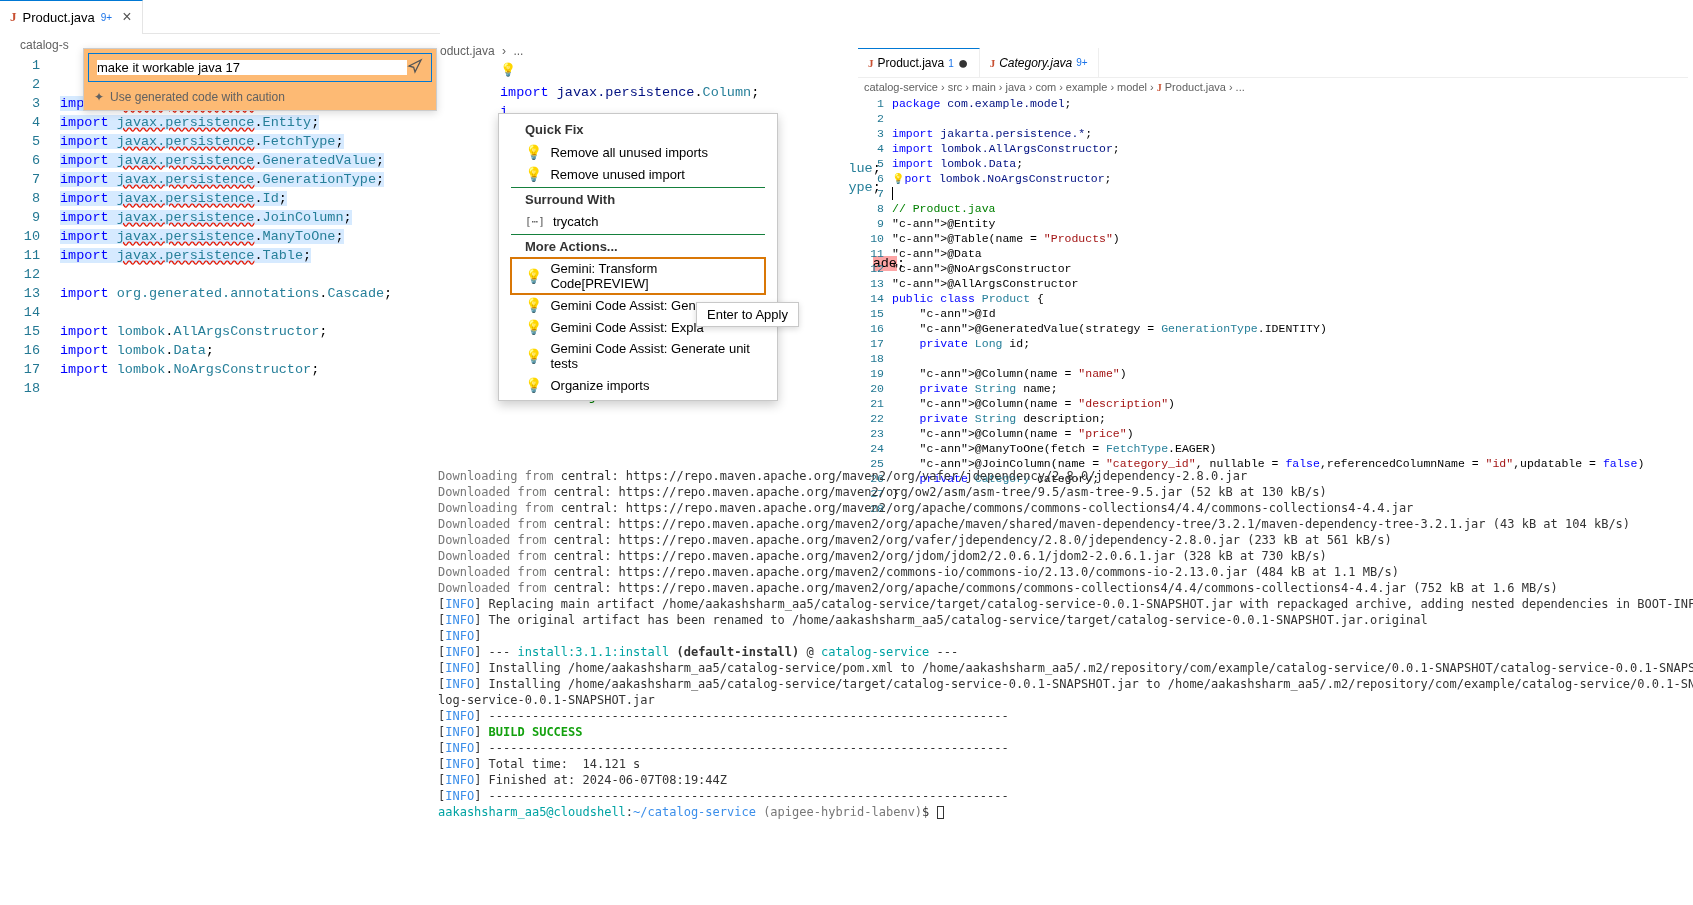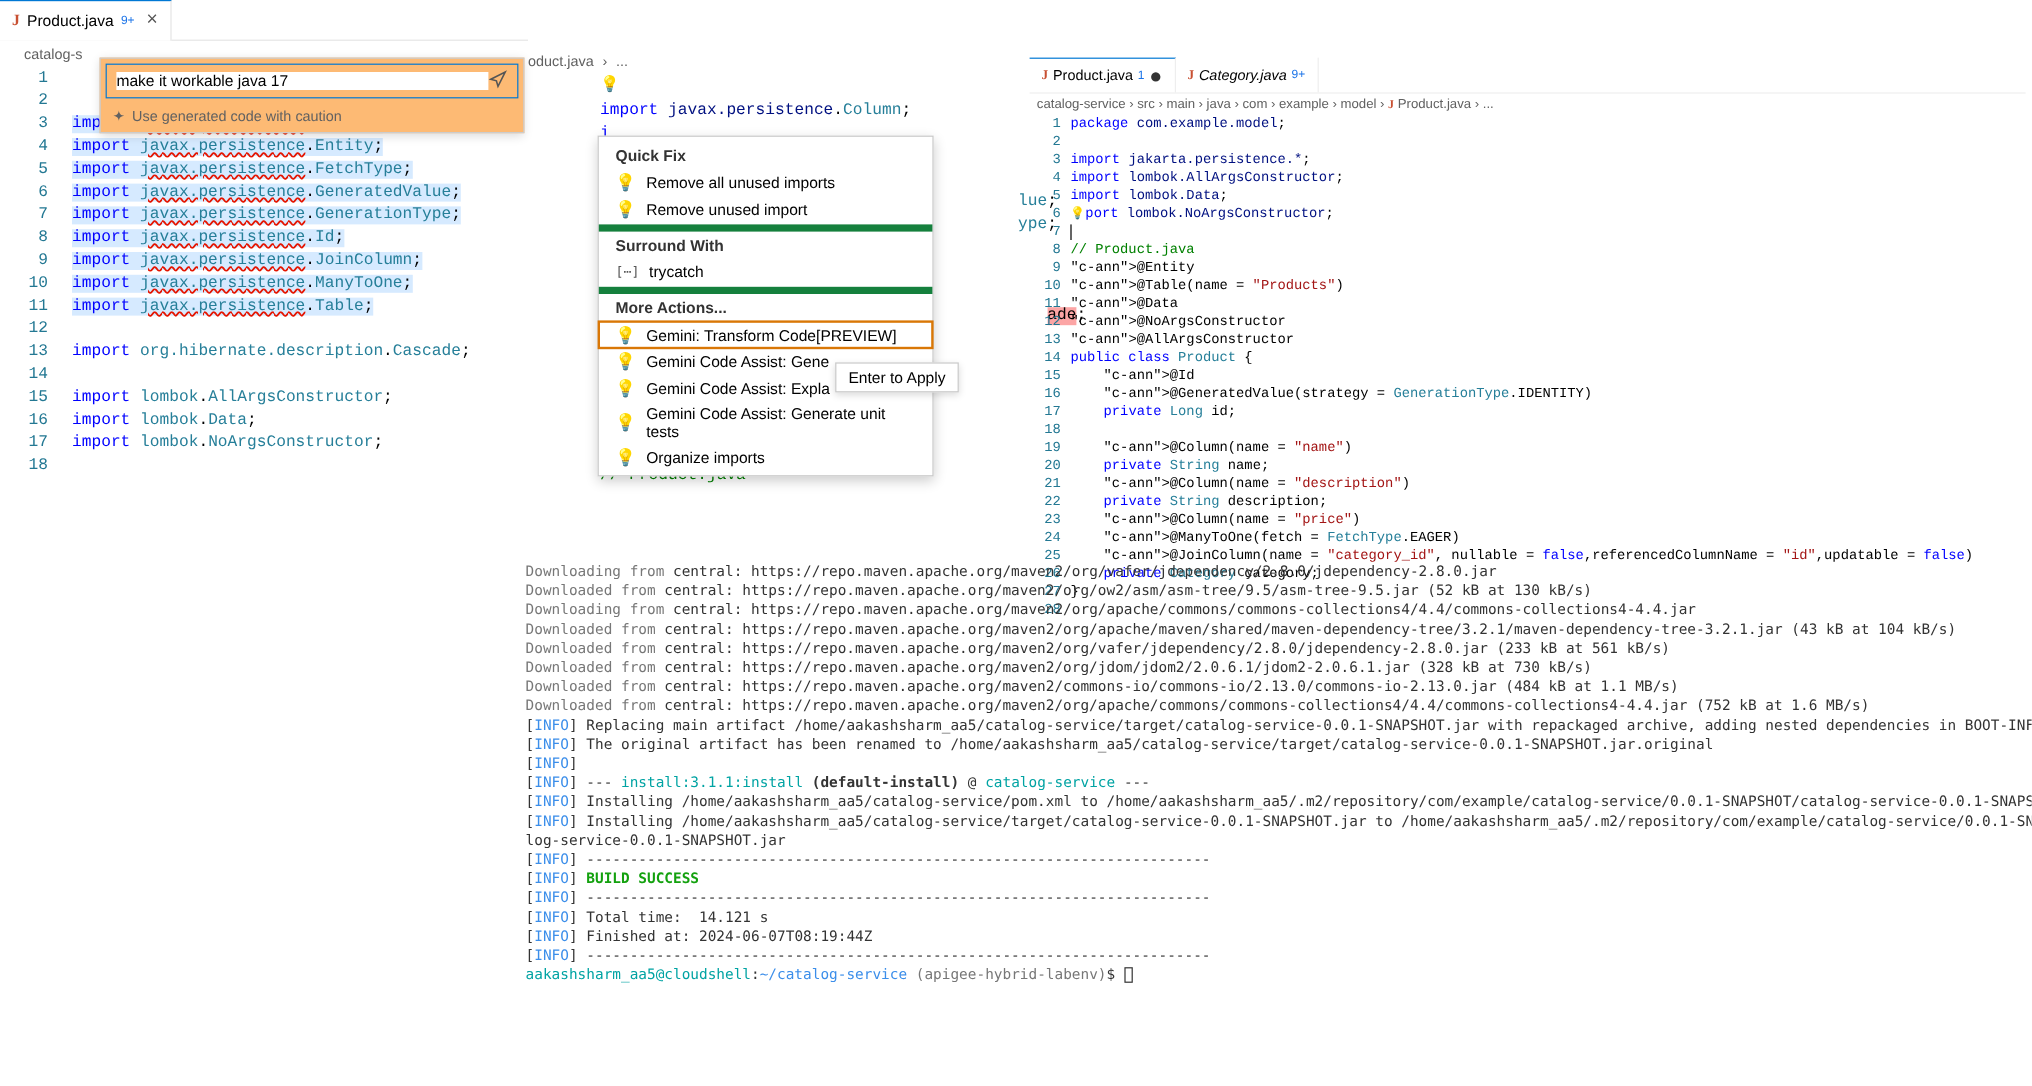--- a/index.html
+++ b/index.html
@@ -40,27 +40,27 @@
 .breadcrumb-b .sep { padding: 0 4px; }
 .editor-b { position: relative; }
 .editor-b .cl { height: 19px; line-height: 19px; white-space: pre; font-size: 13.5px; padding-left: 60px; }
 .bulb-small { position: absolute; left: 60px; top: 0; color: #fdd835; }
 .kw2 { color: #0000ff; }
 .pkg2 { color: #001080; }
 .cls2 { color: #267f99; }
 .cmt { color: #008000; }
 .red-sel { background: #fca5a5; }
 
-.ctx-menu { position: absolute; left: 498px; top: 113px; width: 280px; background: #fff; border: 1px solid #c8c8c8; box-shadow: 0 4px 10px rgba(0,0,0,.2); z-index: 10; padding: 4px 0; }
+.ctx-menu { position: absolute; left: 498px; top: 113px; width: 280px; background: #fff; border: 1px solid #c8c8c8; box-shadow: 0 4px 10px rgba(0,0,0,.2); z-index: 10; padding: 4px 12px; }
 .ctx-menu .hdr { padding: 4px 14px; font-weight: 600; color: #333; }
 .ctx-menu .item { display: flex; align-items: center; gap: 8px; padding: 3px 14px; cursor: pointer; }
 .bulb { color: #fdd835; font-size: 14px; }
 .trycatch-ic { font-family: monospace; font-size: 11px; color: #555; }
 .ctx-menu .boxed { outline: 2px solid #d97706; outline-offset: -1px; }
-.ctx-menu .sep-top { border-top: 6px solid #15803d; margin-top: 2px; padding-top: 4px; }
+.ctx-menu .sep-top { border-top: 1px solid #15803d; margin-top: 2px; padding-top: 4px; }
 .enter-hint { position: absolute; left: 696px; top: 302px; background: #fff; border: 1px solid #c8c8c8; box-shadow: 0 2px 6px rgba(0,0,0,.15); padding: 4px 10px; font-size: 13px; z-index: 11; }
 
 
 .panel-c { position: absolute; left: 858px; top: 48px; width: 830px; }
 .tab-bar-c { display: flex; height: 30px; border-bottom: 1px solid #eee; }
 .tab-c { display: flex; align-items: center; gap: 4px; padding: 0 10px; font-size: 12px; border-right: 1px solid #eee; }
 .tab-c.active { border-top: 1px solid #0078d4; }
 .dirty-dot { font-size: 18px; line-height: 8px; color: #333; }
 .breadcrumb-c { font-size: 11px; color: #616161; padding: 3px 6px; }
 .breadcrumb-c .sep { padding: 0 3px; }
@@ -127,21 +127,21 @@
         <div class="cl"><span class="hilite"><span class="kw-import">import</span> <span class="squiggle pkg">javax.persistence</span>.<span class="cls">Column</span>;</span></div>
         <div class="cl"><span class="hilite"><span class="kw-import">import</span> <span class="squiggle pkg">javax.persistence</span>.<span class="cls">Entity</span>;</span></div>
         <div class="cl"><span class="hilite"><span class="kw-import">import</span> <span class="squiggle pkg">javax.persistence</span>.<span class="cls">FetchType</span>;</span></div>
         <div class="cl"><span class="hilite"><span class="kw-import">import</span> <span class="squiggle pkg">javax.persistence</span>.<span class="cls">GeneratedValue</span>;</span></div>
         <div class="cl"><span class="hilite"><span class="kw-import">import</span> <span class="squiggle pkg">javax.persistence</span>.<span class="cls">GenerationType</span>;</span></div>
         <div class="cl"><span class="hilite"><span class="kw-import">import</span> <span class="squiggle pkg">javax.persistence</span>.<span class="cls">Id</span>;</span></div>
         <div class="cl"><span class="hilite"><span class="kw-import">import</span> <span class="squiggle pkg">javax.persistence</span>.<span class="cls">JoinColumn</span>;</span></div>
         <div class="cl"><span class="hilite"><span class="kw-import">import</span> <span class="squiggle pkg">javax.persistence</span>.<span class="cls">ManyToOne</span>;</span></div>
         <div class="cl"><span class="hilite"><span class="kw-import">import</span> <span class="squiggle pkg">javax.persistence</span>.<span class="cls">Table</span>;</span></div>
         <div class="cl"></div>
-        <div class="cl"><span class="kw-import">import</span> <span class="pkg">org.hibernate.description</span>.<span class="cls">Cascade</span>;</div>
+        <div class="cl"><span class="kw-import">import</span> <span class="pkg">org.generated.annotations</span>.<span class="cls">Cascade</span>;</div>
         <div class="cl"></div>
         <div class="cl"><span class="kw-import">import</span> <span class="pkg">lombok</span>.<span class="cls">AllArgsConstructor</span>;</div>
         <div class="cl"><span class="kw-import">import</span> <span class="pkg">lombok</span>.<span class="cls">Data</span>;</div>
         <div class="cl"><span class="kw-import">import</span> <span class="pkg">lombok</span>.<span class="cls">NoArgsConstructor</span>;</div>
         <div class="cl"></div>
       </div>
   </div>
 </div>
 
 <div class="prompt-box">

